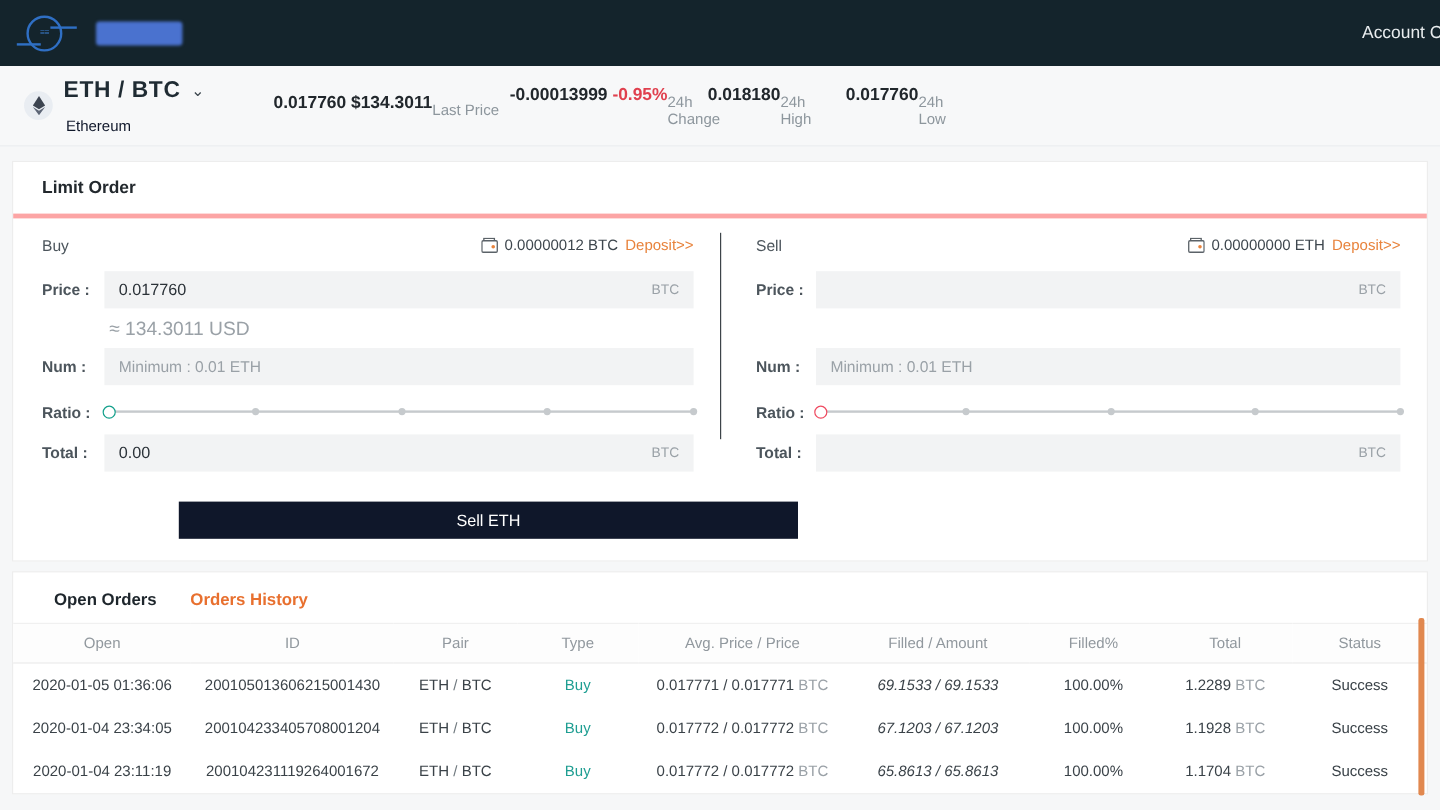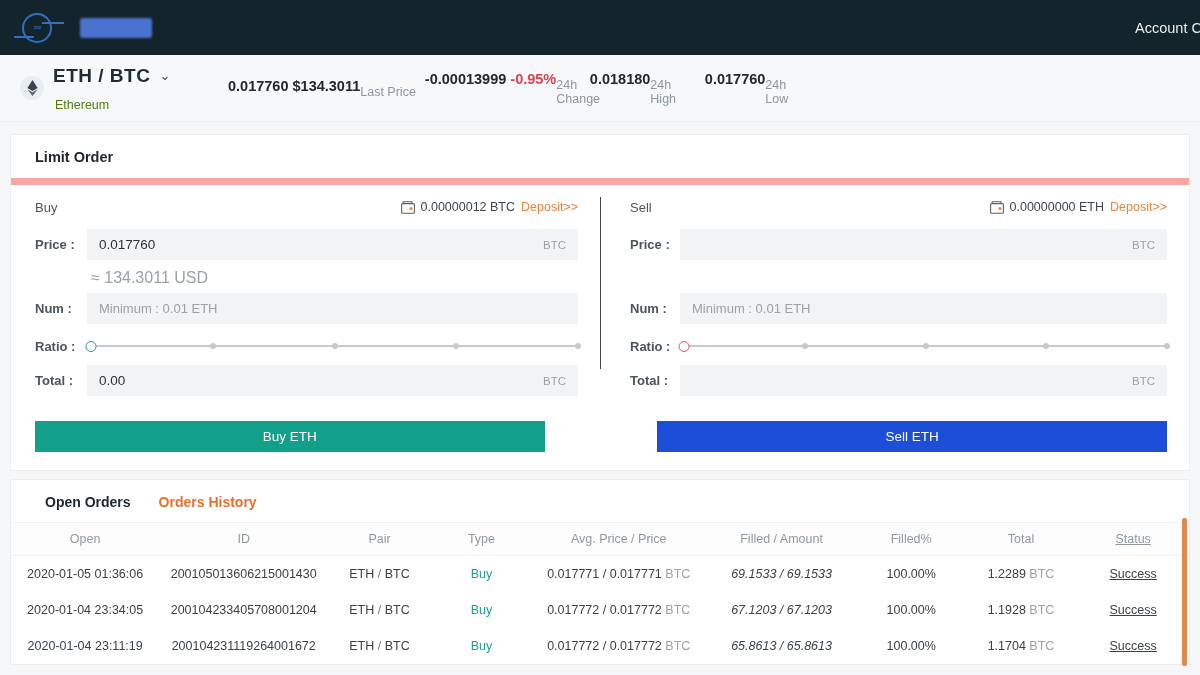--- a/index.html
+++ b/index.html
@@ -65,39 +65,39 @@
     display: flex; align-items: center; justify-content: center;
     margin-right: 9px;
   }
   .pair-text { display: flex; flex-direction: column; }
   .pair-row { display: flex; align-items: center; gap: 9px; }
   .pair-name {
     font-size: 19px; font-weight: bold; color: #1f2b33;
     letter-spacing: .5px;
   }
   .chev { color: #3a444c; font-size: 13px; line-height: 1; }
-  .pair-sub { font-size: 12.5px; color: #4d7c0f; margin-top: 11px; margin-left: 2px; }
+  .pair-sub { font-size: 12.5px; color: #0f172a; margin-top: 11px; margin-left: 2px; }
 
   .stat { display: flex; flex-direction: row; margin-right: 9px; }
   .stat-val { font-size: 14.5px; font-weight: bold; color: #21272c; white-space: nowrap; }
   .stat-val .pct { color: #e0404e; font-weight: bold; }
   .stat-lbl { font-size: 12.5px; color: #8d969d; margin-top: 7px; }
   .s-change { width: 156px; }
   .s-high { width: 106px; }
   .s-low { width: 106px; }
 
   
   .card {
     background: #fff; margin: 12px 10px 0 10px;
     border: 1px solid #ededed;
   }
   .card-title {
     font-size: 14.5px; font-weight: bold; color: #22282d;
     padding: 14px 24px 13px 24px;
-    border-bottom: 7px solid #fca5a5;
+    border-bottom: 4px solid #fca5a5;
   }
   .panels { display: flex; position: relative; padding: 12px 0 0 0; }
   .divider {
     position: absolute; left: 50%; top: 12px;
     width: 1px; height: 172px; background: #3d4449;
   }
   .panel { width: 50%; padding: 0 22px 0 24px; }
   .panel.right { padding: 0 22px 0 30px; }
 
   .panel-head {
@@ -154,21 +154,21 @@
 
   .btn-row { display: flex; padding: 16px 22px 18px 24px; gap: 0; }
   .btn {
     height: 31px; border: none; cursor: pointer;
     color: #fff; font-size: 13.5px;
     font-family: "Liberation Sans", sans-serif;
     display: flex; align-items: center; justify-content: center;
   }
   .btn-buy { width: 516px; background: #13a08b; }
   .btn-spacer { width: 114px; }
-  .btn-sell { width: 516px; background: #1d4ed8; }
+  .btn-sell { width: 516px; background: #0f172a; }
 
   
   .orders {
     background: #fff; margin: 8px 10px 0 10px;
     border: 1px solid #ededed;
     position: relative;
   }
   .tabs { display: flex; gap: 28px; padding: 14px 24px 12px 34px; }
   .tab { font-size: 14px; cursor: pointer; }
   .tab.inactive { color: #1e262c; font-weight: bold; }
@@ -188,21 +188,21 @@
     white-space: nowrap;
   }
   .c-time { width: 150px; }
   .c-id { width: 170px; }
   .c-pair { width: 105px; }
   .c-type { width: 105px; }
   .c-price { width: 175px; }
   .c-filled { width: 155px; }
   .c-pct { width: 110px; }
   .c-total { width: 115px; }
-  .c-status { width: 115px; text-decoration: underline; }
+  .c-status { width: 115px; }
 
   td.c-type { color: #1f9e92; }
   td.c-filled { font-style: italic; }
   .unit-dim { color: #9aa1a7; }
   .pair-dim { color: #6f787e; }
 
   .scrollbar {
     position: absolute; right: 2px; top: 38px;
     width: 5px; height: 148px; background: #e1884f;
     border-radius: 2px;
@@ -368,21 +368,20 @@
         <span class="f-label">Total :</span>
         <div class="f-input">
           <span class="f-val"></span>
           <span class="f-unit">BTC</span>
         </div>
       </div>
     </div>
   </div>
 
   <div class="btn-row">
-    <button class="btn btn-buy">Buy ETH</button>
     <div class="btn-spacer"></div>
     <button class="btn btn-sell">Sell ETH</button>
   </div>
 </div>
 
 <div class="orders">
   <div class="tabs">
     <span class="tab inactive">Open Orders</span>
     <span class="tab active">Orders History</span>
   </div>

